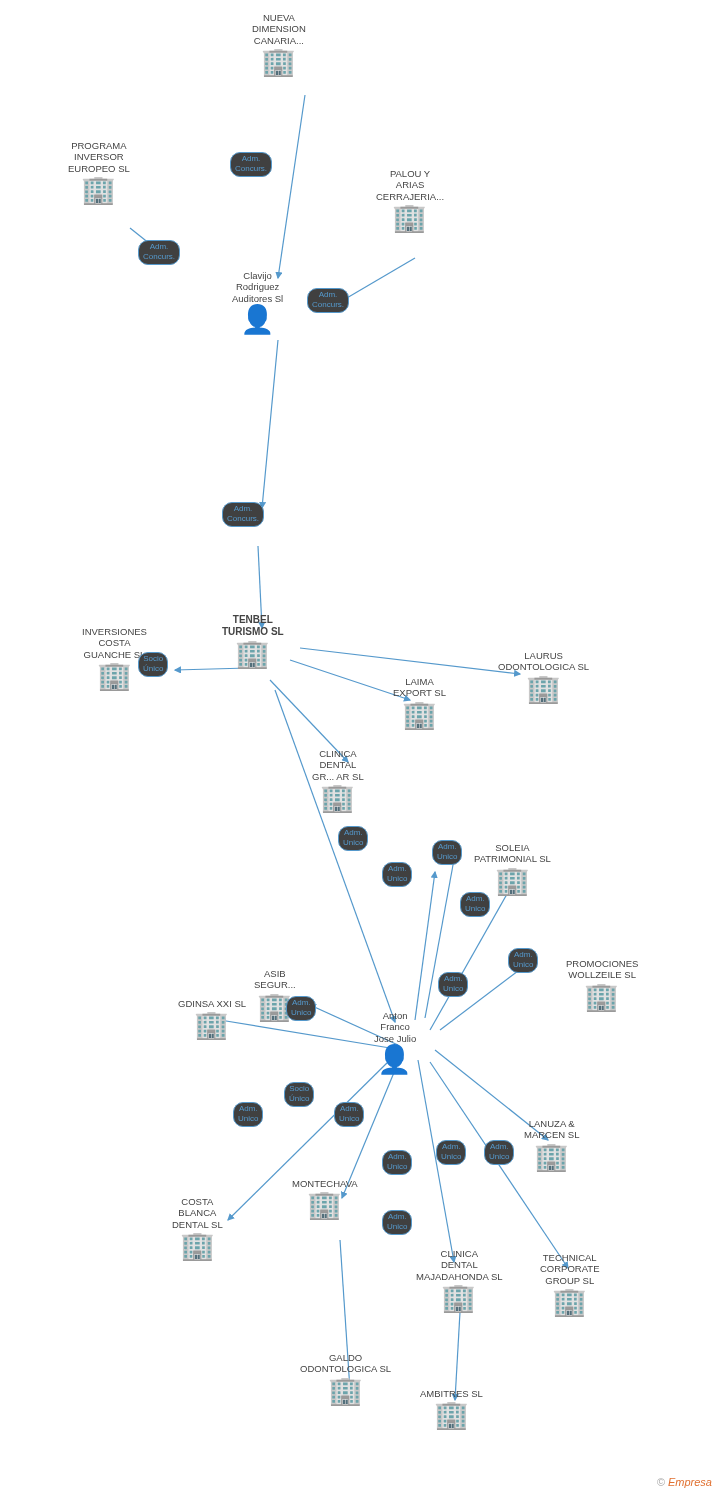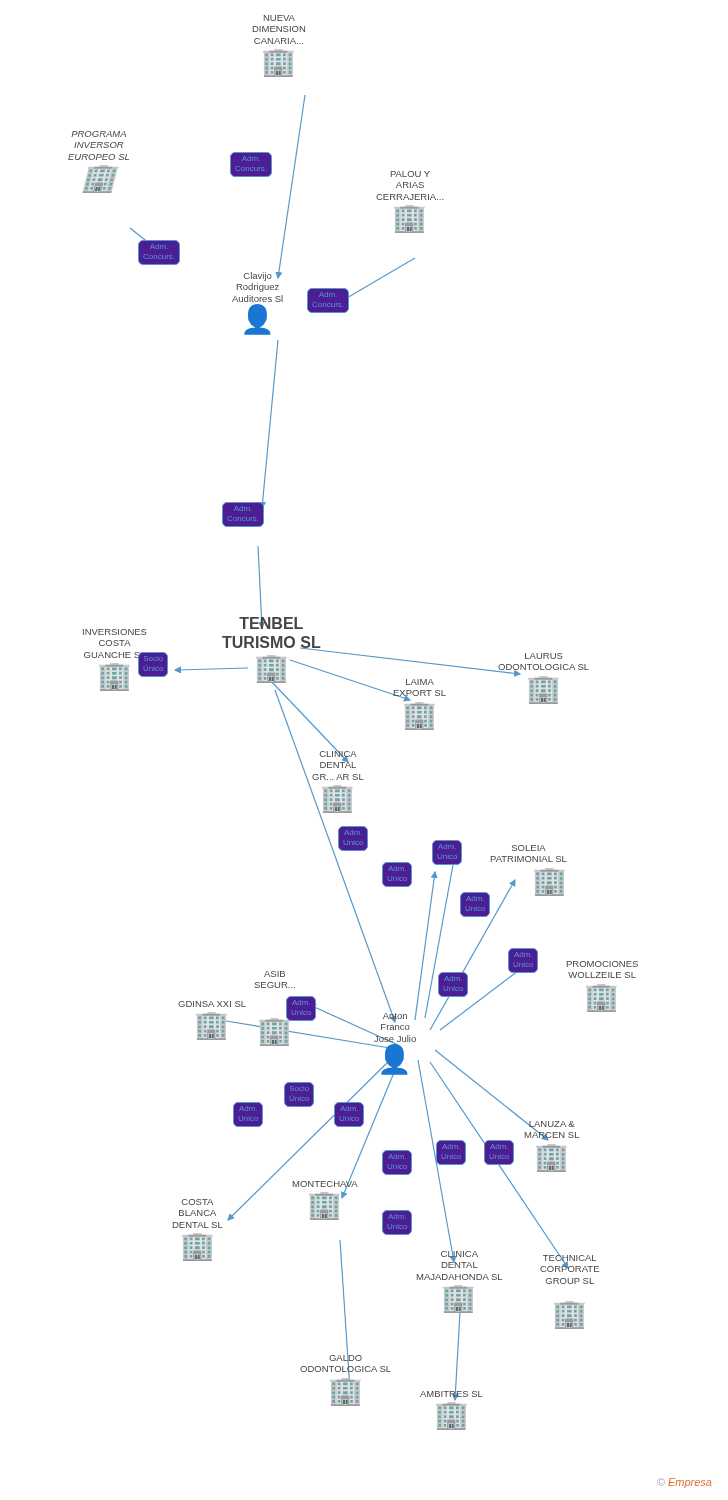--- a/index.html
+++ b/index.html
@@ -49,25 +49,25 @@
     .building-icon.orange {
       color: #e07030;
     }
     .person-icon {
       font-size: 28px;
       line-height: 1;
       color: #7a8a9a;
     }
     .badge {
       border: 1.5px solid #5599cc;
-      background: #4c1d95;
+      background: #404040;
       color: #5599cc;
       font-size: 8px;
       padding: 1px 4px;
-      border-radius: 5px;
+      border-radius: 10px;
       text-align: center;
       line-height: 1.3;
       white-space: nowrap;
       z-index: 3;
       position: absolute;
     }
     .node-bold .node-label {
       font-weight: bold;
       font-size: 11px;
     }
@@ -141,21 +141,21 @@
         <path d="M0,0 L0,6 L6,3 z" fill="#5599cc"></path>
       </marker>
     </defs>
   </svg>
 
   <div class="node" style="left:252px;top:12px;">
     <div class="node-label">NUEVA<br>DIMENSION<br>CANARIA...</div>
     <div class="building-icon">🏢</div>
   </div>
 
-  <div class="node" style="left:68px;top:128px;font-style:italic;">
+  <div class="node" style="left:68px;top:140px;">
     <div class="node-label">PROGRAMA<br>INVERSOR<br>EUROPEO SL</div>
     <div class="building-icon">🏢</div>
   </div>
 
   <div class="badge" style="left:138px;top:240px;">Adm.<br>Concurs.</div>
 
   <div class="node" style="left:376px;top:168px;">
     <div class="node-label">PALOU Y<br>ARIAS<br>CERRAJERIA...</div>
     <div class="building-icon">🏢</div>
   </div>
@@ -165,21 +165,21 @@
   <div class="badge" style="left:307px;top:288px;">Adm.<br>Concurs.</div>
 
   <div class="node" style="left:232px;top:270px;">
     <div class="node-label">Clavijo<br>Rodriguez<br>Auditores Sl</div>
     <div class="person-icon">👤</div>
   </div>
 
   <div class="badge" style="left:222px;top:502px;">Adm.<br>Concurs.</div>
 
   <div class="node node-bold" style="left:222px;top:614px;">
-    <div class="node-label" style="font-weight:bold;font-size:16px;">TENBEL<br>TURISMO SL</div>
+    <div class="node-label" style="font-weight:bold;font-size:10px;">TENBEL<br>TURISMO SL</div>
     <div class="building-icon orange">🏢</div>
   </div>
 
   <div class="node" style="left:38px;top:626px;margin-left:44px;">
     <div class="node-label">INVERSIONES<br>COSTA<br>GUANCHE SL</div>
     <div class="building-icon">🏢</div>
   </div>
 
   <div class="badge" style="left:138px;top:652px;">Socio<br>Único</div>
 
@@ -196,38 +196,38 @@
   <div class="node" style="left:312px;top:748px;">
     <div class="node-label">CLINICA<br>DENTAL<br>GR... AR SL</div>
     <div class="building-icon">🏢</div>
   </div>
 
   <div class="badge" style="left:338px;top:826px;">Adm.<br>Unico</div>
   <div class="badge" style="left:382px;top:862px;">Adm.<br>Unico</div>
   <div class="badge" style="left:432px;top:840px;">Adm.<br>Unico</div>
   <div class="badge" style="left:460px;top:892px;">Adm.<br>Unico</div>
 
-  <div class="node" style="left:490px;top:842px;align-items:flex-end;">
+  <div class="node" style="left:474px;top:842px;">
     <div class="node-label">SOLEIA<br>PATRIMONIAL SL</div>
     <div class="building-icon">🏢</div>
   </div>
 
   <div class="node" style="left:566px;top:958px;">
     <div class="node-label">PROMOCIONES<br>WOLLZEILE SL</div>
     <div class="building-icon">🏢</div>
   </div>
   <div class="badge" style="left:508px;top:948px;">Adm.<br>Unico</div>
 
   <div class="node" style="left:374px;top:1010px;">
     <div class="node-label">Anton<br>Franco<br>Jose Julio</div>
     <div class="person-icon">👤</div>
   </div>
   <div class="badge" style="left:438px;top:972px;">Adm.<br>Unico</div>
 
-  <div class="node" style="left:254px;top:968px;gap:24px;">
+  <div class="node" style="left:254px;top:968px;">
     <div class="node-label">ASIB<br>SEGUR...</div>
     <div class="building-icon">🏢</div>
   </div>
   <div class="badge" style="left:286px;top:996px;">Adm.<br>Unico</div>
 
   <div class="node" style="left:154px;top:998px;margin-left:24px;">
     <div class="node-label">GDINSA XXI SL</div>
     <div class="building-icon">🏢</div>
   </div>
 
@@ -252,21 +252,21 @@
     <div class="building-icon">🏢</div>
   </div>
   <div class="badge" style="left:436px;top:1140px;">Adm.<br>Unico</div>
   <div class="badge" style="left:484px;top:1140px;">Adm.<br>Unico</div>
 
   <div class="node" style="left:416px;top:1248px;">
     <div class="node-label">CLINICA<br>DENTAL<br>MAJADAHONDA SL</div>
     <div class="building-icon">🏢</div>
   </div>
 
-  <div class="node" style="left:540px;top:1252px;gap:12px;">
+  <div class="node" style="left:540px;top:1252px;">
     <div class="node-label">TECHNICAL<br>CORPORATE<br>GROUP SL</div>
     <div class="building-icon">🏢</div>
   </div>
 
   <div class="node" style="left:300px;top:1352px;">
     <div class="node-label">GALDO<br>ODONTOLOGICA SL</div>
     <div class="building-icon">🏢</div>
   </div>
 
   <div class="node" style="left:420px;top:1388px;">

